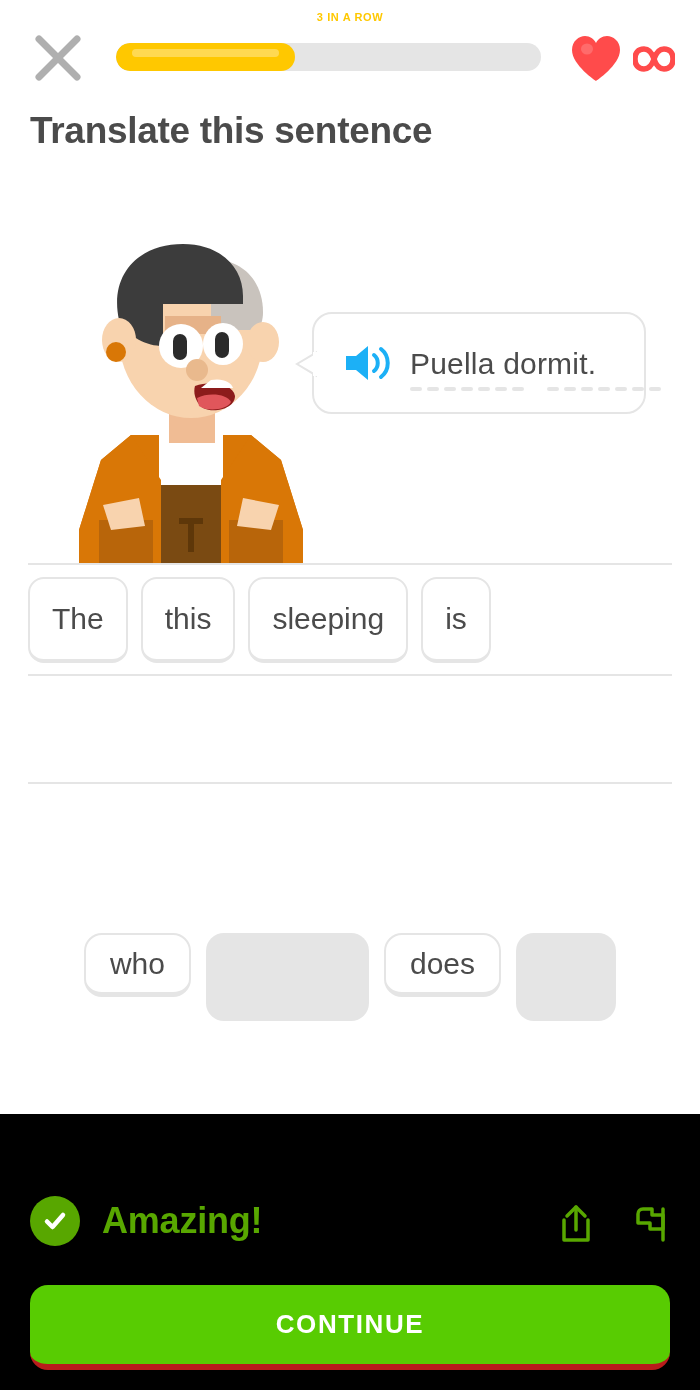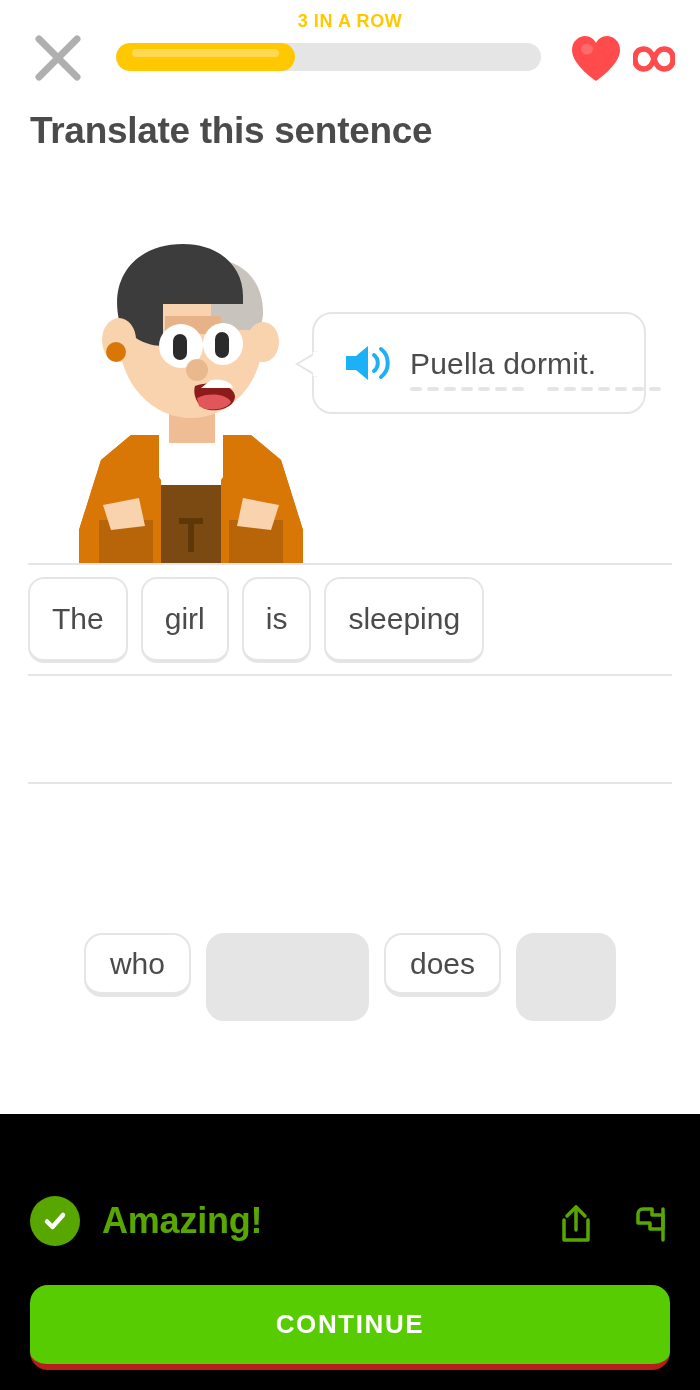--- a/index.html
+++ b/index.html
@@ -25,21 +25,21 @@
     top: 0; left: 0;
     width: 700px;
     height: 95px;
   }
 
   #streak-label {
     position: absolute;
     left: 0; right: 0;
     top: 11px;
     text-align: center;
-    font-size: 18px;
+    font-size: 11px;
     font-weight: bold;
     letter-spacing: 0.6px;
     color: #FFC800;
     font-family: "Liberation Sans", sans-serif;
   }
 
   #close-button {
     position: absolute;
     left: 32px;
     top: 32px;
@@ -429,23 +429,23 @@
       </div>
     </div>
   </div>
 
   <div class="answer-line" id="answer-line-1"></div>
   <div class="answer-line" id="answer-line-2"></div>
   <div class="answer-line" id="answer-line-3"></div>
 
   <div id="answer-row">
     <div class="answer-tile">The</div>
-    <div class="answer-tile">girl</div>
+    <div class="answer-tile">this</div>
+    <div class="answer-tile">sleeping</div>
     <div class="answer-tile">is</div>
-    <div class="answer-tile">sleeping</div>
   </div>
 
   <div class="bank-row" id="bank-row-1">
     <div class="bank-tile">who</div>
     <div class="bank-slot" style="width:163px;"></div>
     <div class="bank-tile">does</div>
     <div class="bank-slot" style="width:100px;"></div>
   </div>
 
 

